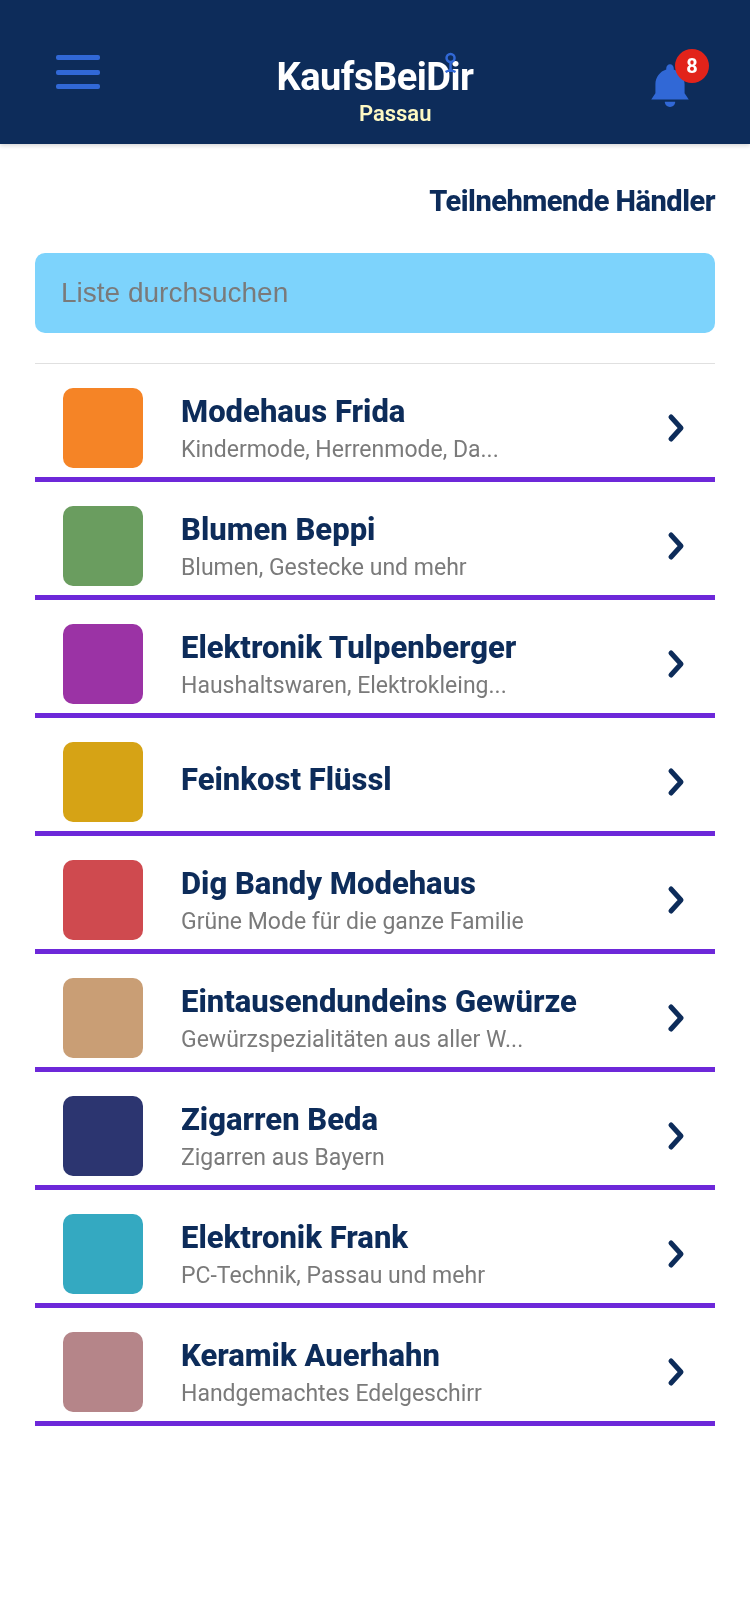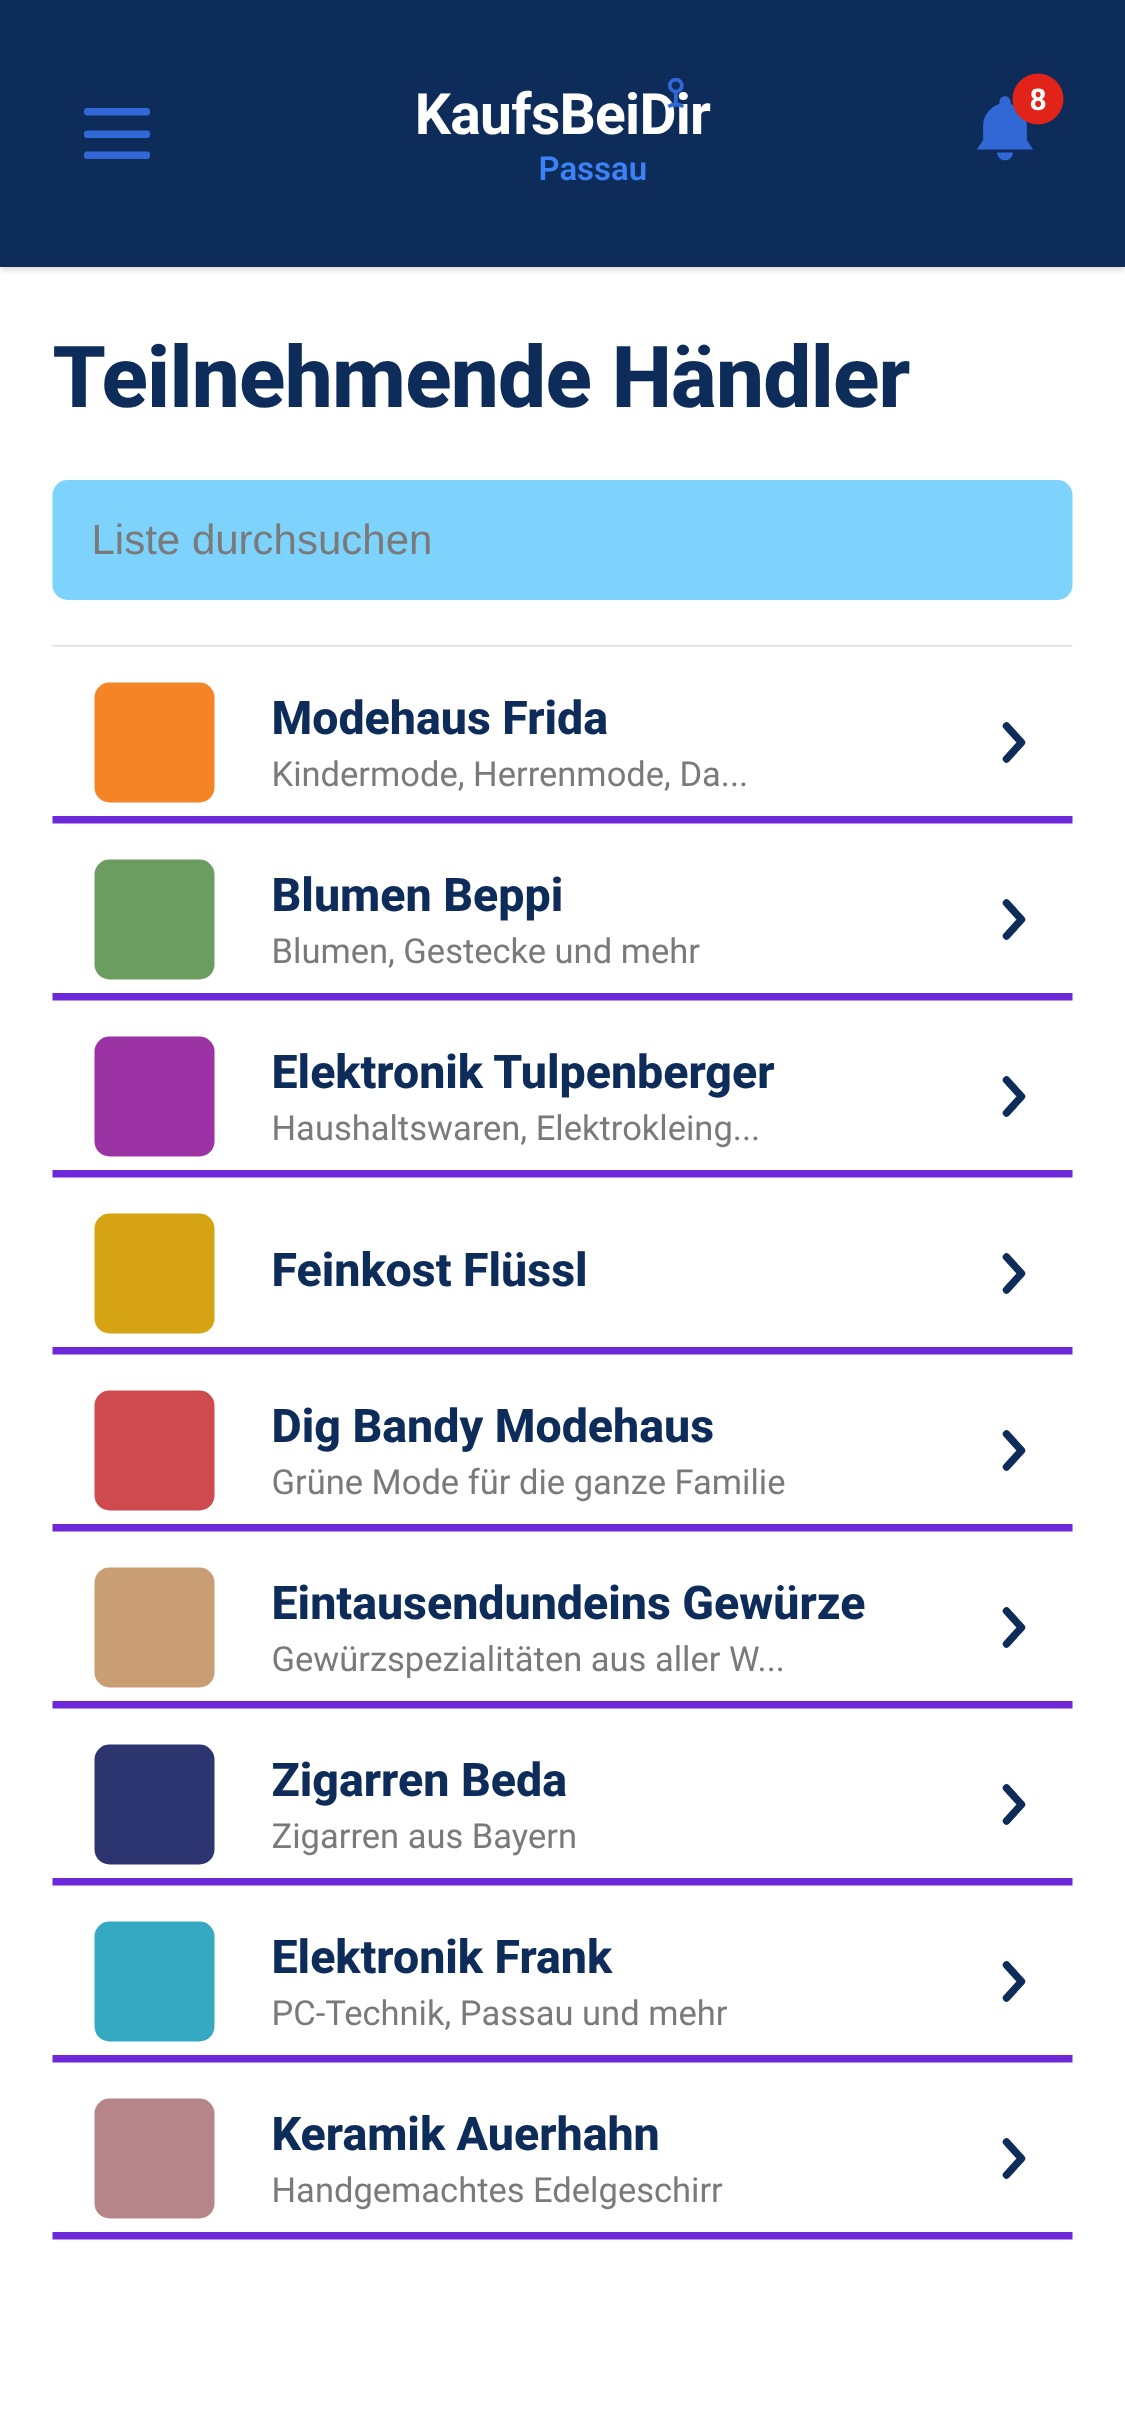--- a/index.html
+++ b/index.html
@@ -5,21 +5,21 @@
     * { margin: 0; padding: 0; box-sizing: border-box; }
     body {
       width: 750px;
       height: 1624px;
       font-family: -apple-system, BlinkMacSystemFont, "Segoe UI", Roboto, Arial, sans-serif;
       background: #ffffff;
       overflow: hidden;
     }
     .header {
       background: #0d2c5a;
-      height: 178px;
+      height: 144px;
       display: flex;
       align-items: center;
       padding: 0 30px;
       position: relative;
       box-shadow: 0 2px 4px rgba(0,0,0,0.15);
     }
     .hamburger {
       width: 44px;
       height: 34px;
       display: flex;
@@ -49,21 +49,21 @@
       letter-spacing: -0.5px;
       position: relative;
     }
     .logo-icon {
       position: absolute;
       top: -16px;
       right: 15px;
       color: #3168d6;
     }
     .logo-sub {
-      color: #3b82f6;
+      color: #fef9c3;
       font-size: 22px;
       font-weight: 600;
       margin-top: 2px;
       text-align: right;
       padding-right: 42px;
     }
     .bell-container {
       position: absolute;
       right: 55px;
       top: 55px;
@@ -86,24 +86,25 @@
       align-items: center;
       justify-content: center;
       font-size: 20px;
       font-weight: 700;
     }
     .content {
       padding: 40px 35px 0 35px;
     }
     .page-title {
       color: #0d2c5a;
-      font-size: 57px;
+      font-size: 29px;
       font-weight: 800;
       margin-bottom: 35px;
       letter-spacing: -0.5px;
+      text-align: right;
     }
     .search-box {
       background: #7dd3fc;
       border: none;
       border-radius: 10px;
       padding: 24px 26px;
       font-size: 28px;
       color: #5a5a5a;
       width: 100%;
       margin-bottom: 30px;

